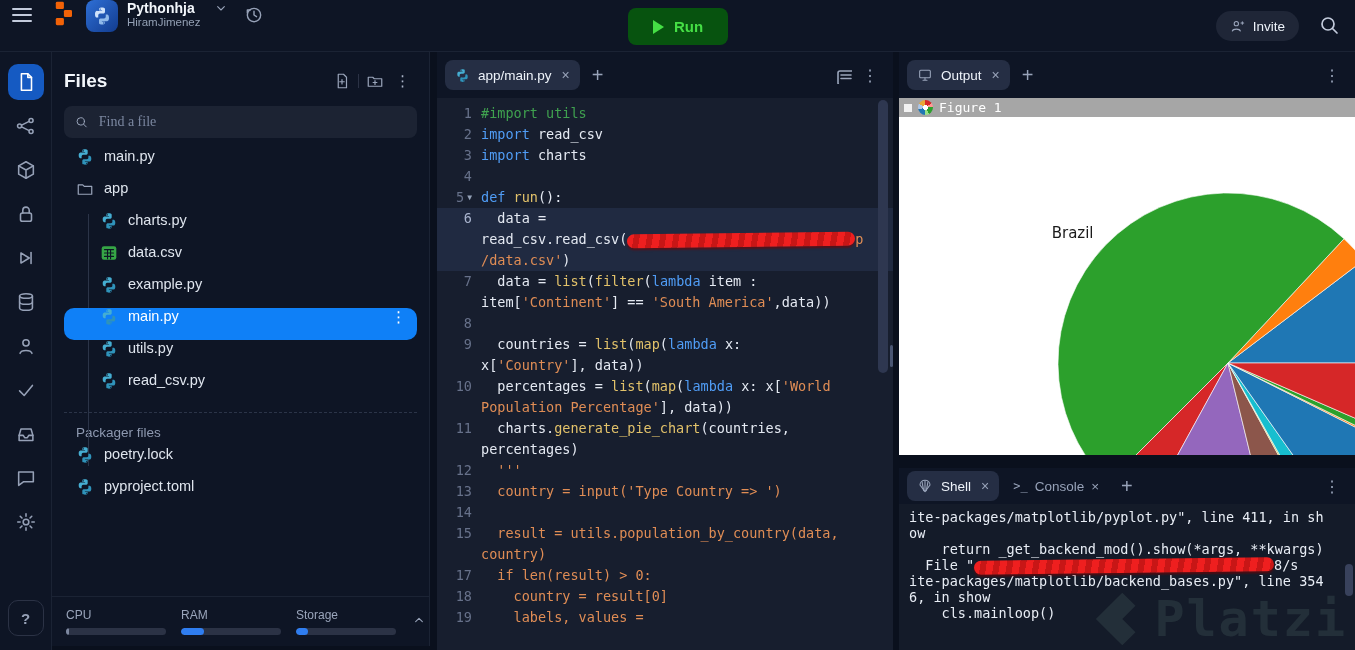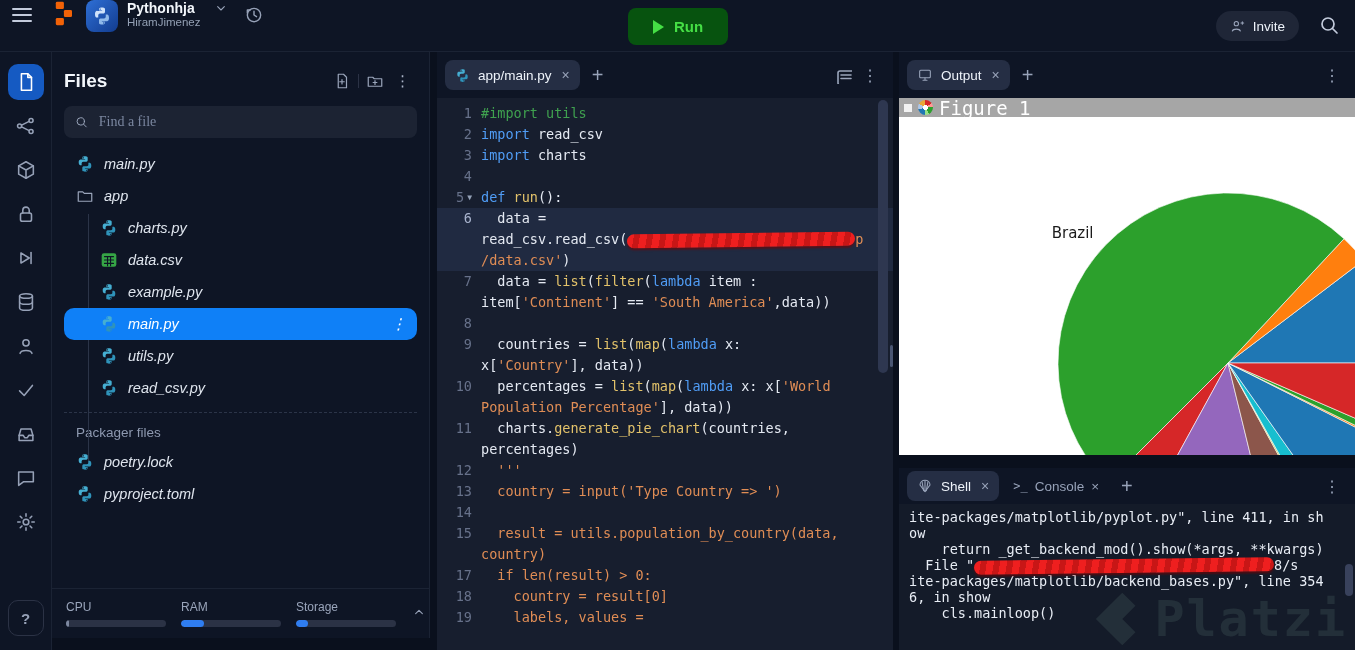--- a/index.html
+++ b/index.html
@@ -26,31 +26,31 @@
   .hsearch{position:absolute;right:14px;top:13px;}
 
   
   .rail{left:0;top:52px;width:52px;bottom:0;border-right:1px solid #1b2334;display:flex;flex-direction:column;align-items:center;padding-top:12px;box-sizing:border-box;}
   .rail-btn{width:36px;height:36px;border-radius:10px;display:flex;align-items:center;justify-content:center;margin-bottom:8px;cursor:pointer;}
   .rail-btn.active{background:#155ac2;}
   .rail-btn.active svg{stroke:#fff;}
   .rail-btn.help{margin-top:auto;margin-bottom:14px;border:1px solid #2b3245;color:#96a1b7;font-size:15px;font-weight:bold;width:34px;height:34px;}
 
   
-  .files{left:52px;top:52px;width:378px;bottom:12px;border-right:1px solid #1b2334;padding:14px 12px 0 12px;box-sizing:border-box;}
+  .files{left:52px;top:52px;width:378px;bottom:4px;border-right:1px solid #1b2334;padding:14px 12px 0 12px;box-sizing:border-box;}
   .files-hd{display:flex;align-items:center;height:30px;}
   .files-hd .title{font-size:19px;font-weight:bold;color:#f2f6fb;flex:1;}
   .files-hd .hic{width:28px;height:28px;display:flex;align-items:center;justify-content:center;border-radius:6px;cursor:pointer;}
   .vsep{width:1px;height:14px;background:#2b3245;margin:0 2px;}
   .searchbox{margin-top:10px;height:32px;background:#1c2333;border-radius:8px;display:flex;align-items:center;padding:0 10px;gap:8px;}
   .searchbox input{background:transparent;border:none;outline:none;color:#dfe5ee;font-size:14px;width:100%;font-family:Liberation Serif, serif;}
   .searchbox input::placeholder{color:#7b87a0;}
   .tree{margin-top:10px;position:relative;}
   .tree-line{position:absolute;left:24px;top:66px;width:1px;height:252px;background:#2b3448;}
-  .trow{height:32px;display:flex;align-items:center;gap:10px;border-radius:10px;font-size:14.5px;color:#dfe5ee;cursor:pointer;position:relative;font-style:italic;}
+  .trow{height:32px;display:flex;gap:10px;border-radius:10px;font-size:14.5px;color:#dfe5ee;cursor:pointer;position:relative;}
   .trow.sel{background:#0f80f7;color:#fff;}
   .trow .kebab{margin-left:auto;margin-right:10px;color:#fff;font-size:15px;letter-spacing:1px;}
   .dash{border-top:1px dashed #2b3448;margin:8px 0 6px 0;}
   .seclbl{font-size:13.5px;color:#8e99b0;padding:6px 0 6px 12px;}
   .meters{position:absolute;left:0;right:0;bottom:0;height:50px;border-top:1px solid #1b2334;display:flex;align-items:center;padding:0 14px;box-sizing:border-box;gap:15px;}
   .meter{width:100px;}
   .meter .ml{font-size:12px;color:#9aa5bb;margin-bottom:6px;}
   .meter .track{height:7px;border-radius:4px;background:#2b3245;overflow:hidden;}
   .meter .fill{height:7px;border-radius:4px;}
   .meters .collapse{margin-left:auto;cursor:pointer;}
@@ -79,21 +79,21 @@
   .redact{display:inline-block;height:14px;border-radius:7px;vertical-align:middle;background:repeating-linear-gradient(100deg,#ef1f1f 0 7px,#c81616 7px 13px);box-shadow:0 2px 2px rgba(120,0,0,.6);transform:rotate(-.7deg);}
   .esb{position:absolute;right:5px;top:2px;width:10px;height:273px;background:#2e3750;border-radius:6px;}
   .rhandle{position:absolute;right:0;top:247px;width:3px;height:22px;background:#4a5673;border-radius:2px;}
 
   
   .output{left:899px;top:52px;width:456px;height:403px;display:flex;flex-direction:column;}
   .figure{flex:1;display:flex;flex-direction:column;background:#fff;overflow:hidden;}
   .figtitle{height:19px;background:#a6a6a6;display:flex;align-items:center;gap:6px;padding:0 5px;flex:none;}
   .figtitle .wsq{width:8px;height:8px;background:#f2f2f2;}
   .mpl{width:15px;height:15px;border-radius:50%;background:radial-gradient(circle,#fff 0 2.6px,rgba(255,255,255,0) 2.6px),conic-gradient(#d62728 0 55deg,#ff9896 55deg 85deg,#2ca02c 85deg 150deg,#98df8a 150deg 185deg,#1f77b4 185deg 255deg,#aec7e8 255deg 300deg,#e8a838 300deg 360deg);}
-  .figtitle .ft{font-family:"DejaVu Sans Mono",monospace;font-size:19px;color:#fff;}
+  .figtitle .ft{font-family:"DejaVu Sans Mono",monospace;font-size:13px;color:#fff;}
   .canvas{flex:1;position:relative;}
   .canvas svg{position:absolute;left:0;top:0;}
 
   
   .shell{left:899px;top:468px;width:456px;height:182px;display:flex;flex-direction:column;}
   .shbody{flex:1;background:#141b29;position:relative;overflow:hidden;font-family:"DejaVu Sans Mono",monospace;font-size:13.5px;line-height:16px;color:#e8edf5;padding:5px 10px;box-sizing:border-box;}
   .sl{white-space:pre-wrap;overflow-wrap:anywhere;}
   .wm{position:absolute;right:8px;bottom:2px;display:flex;align-items:center;gap:10px;pointer-events:none;margin-top:22px;}
   .wm .wmt{font-size:50px;font-weight:bold;color:rgba(150,200,175,0.12);letter-spacing:2px;}
   .ssb{position:absolute;right:2px;top:60px;width:8px;height:32px;background:#39425c;border-radius:4px;}

